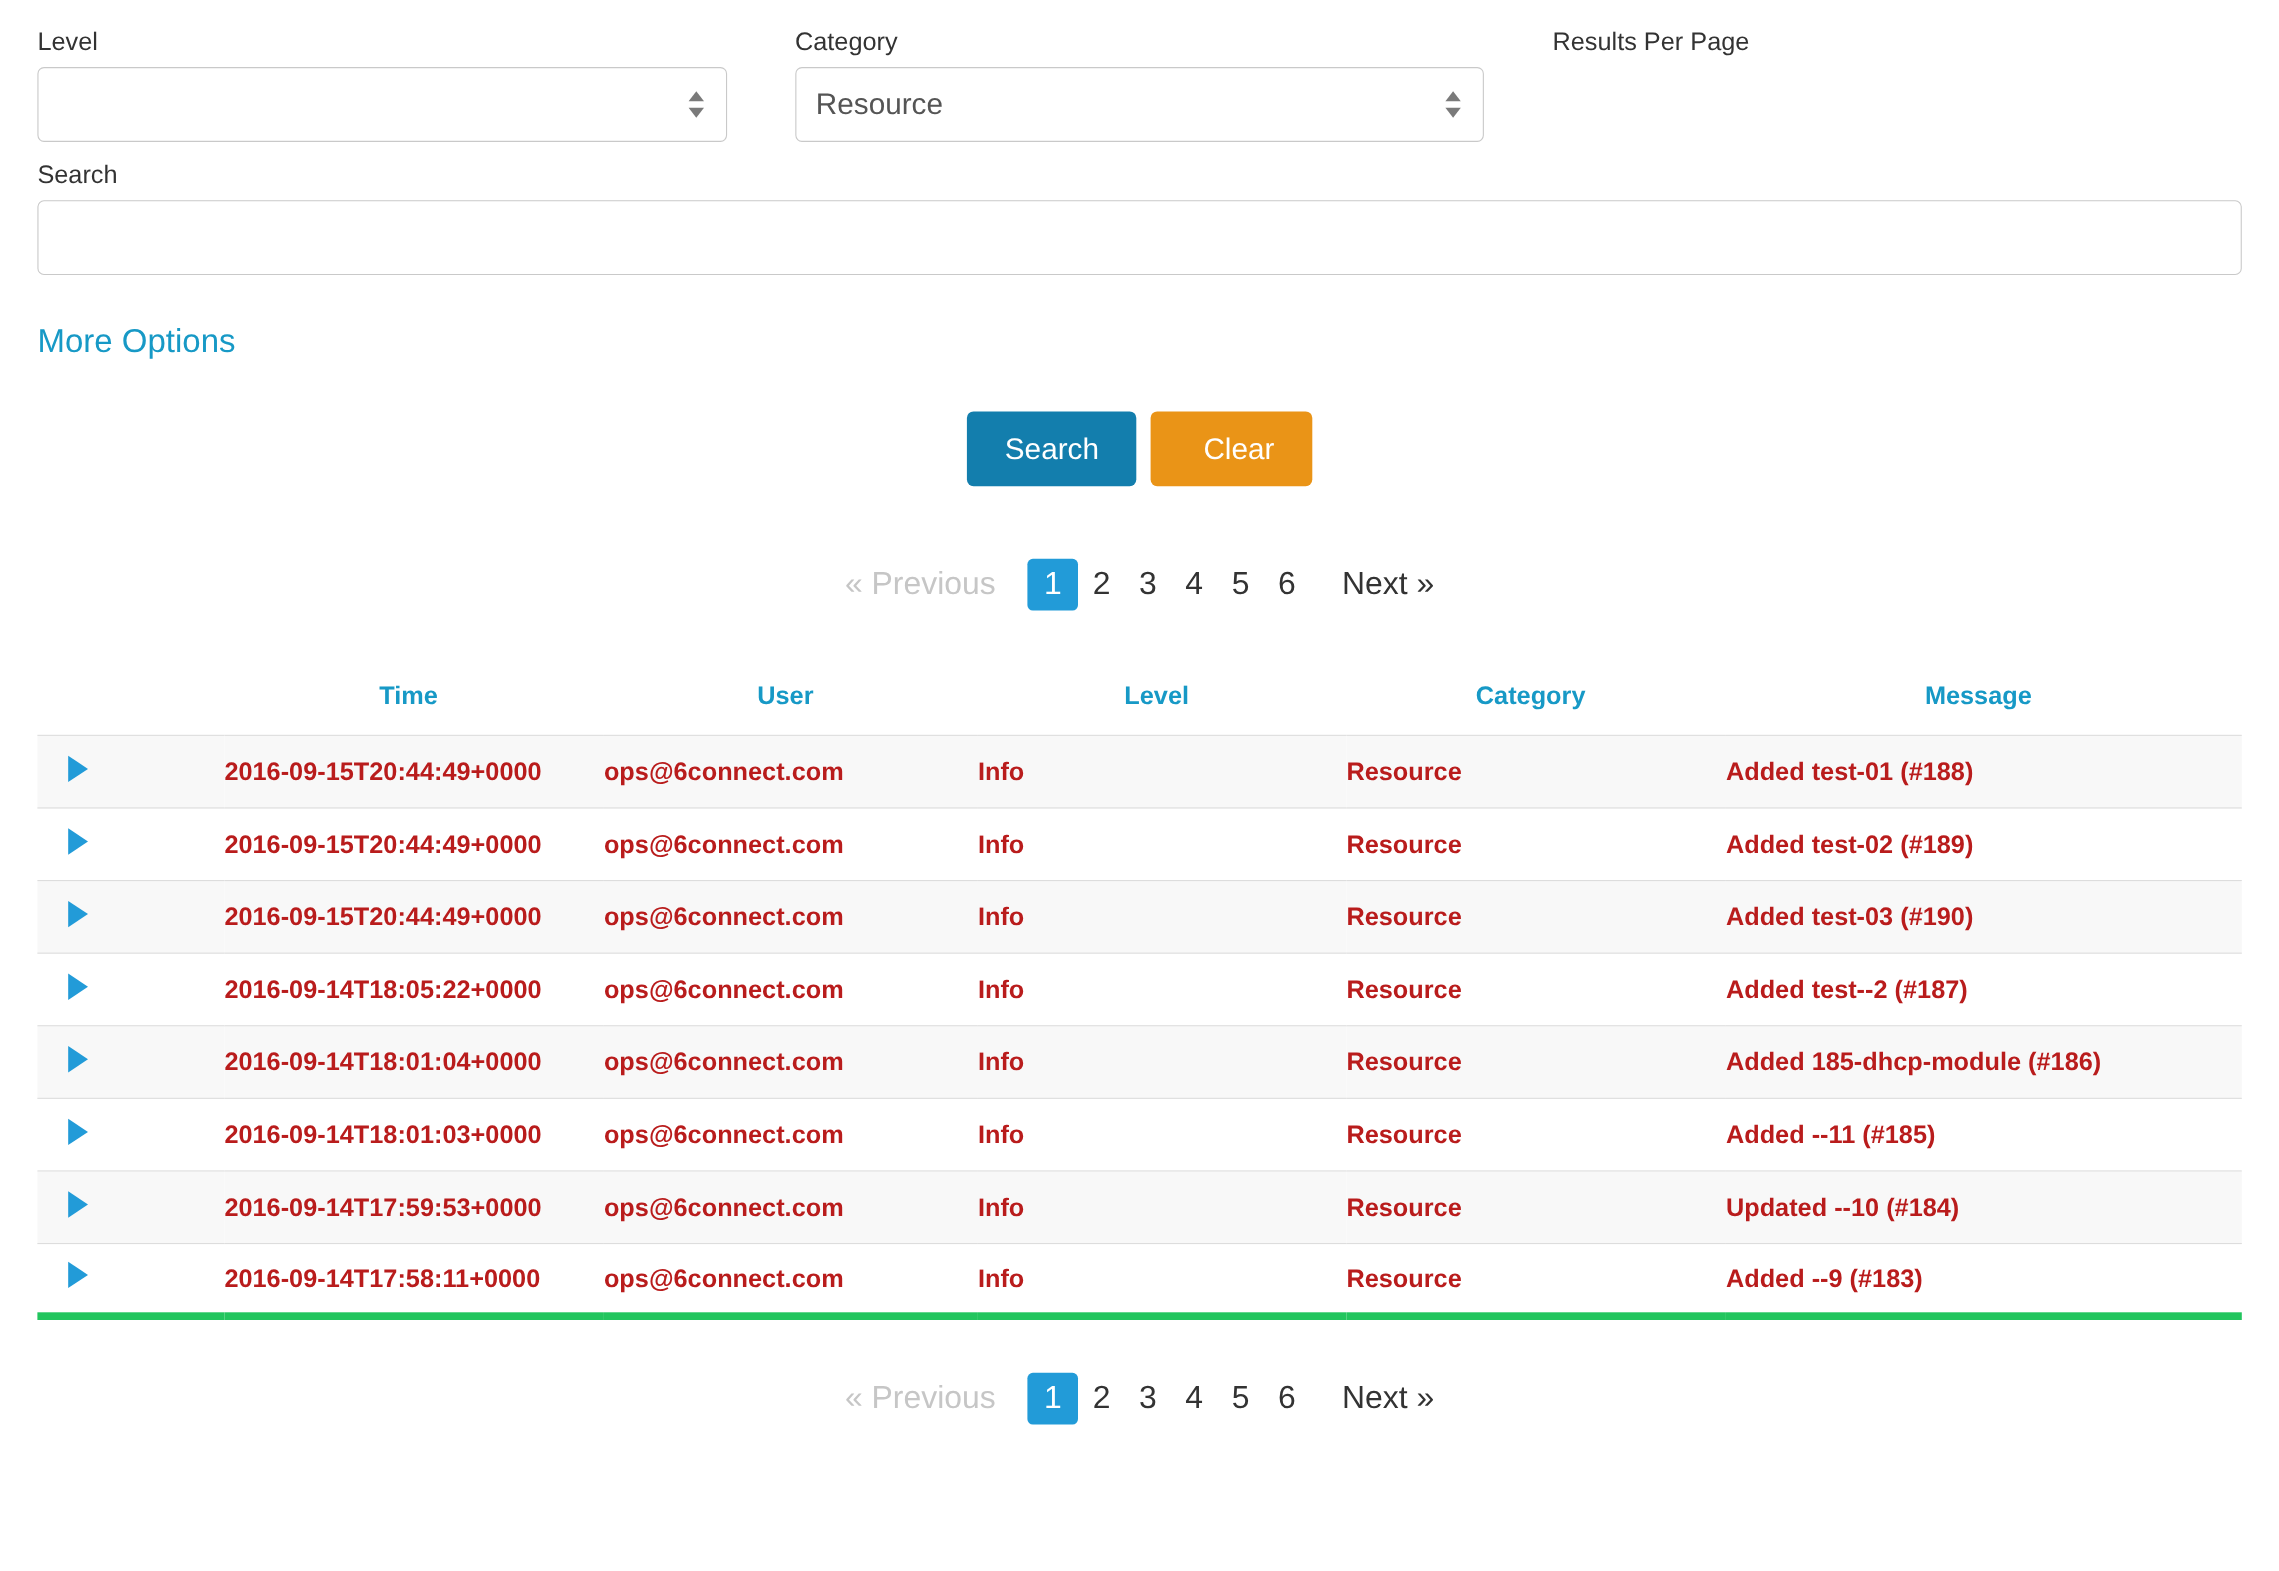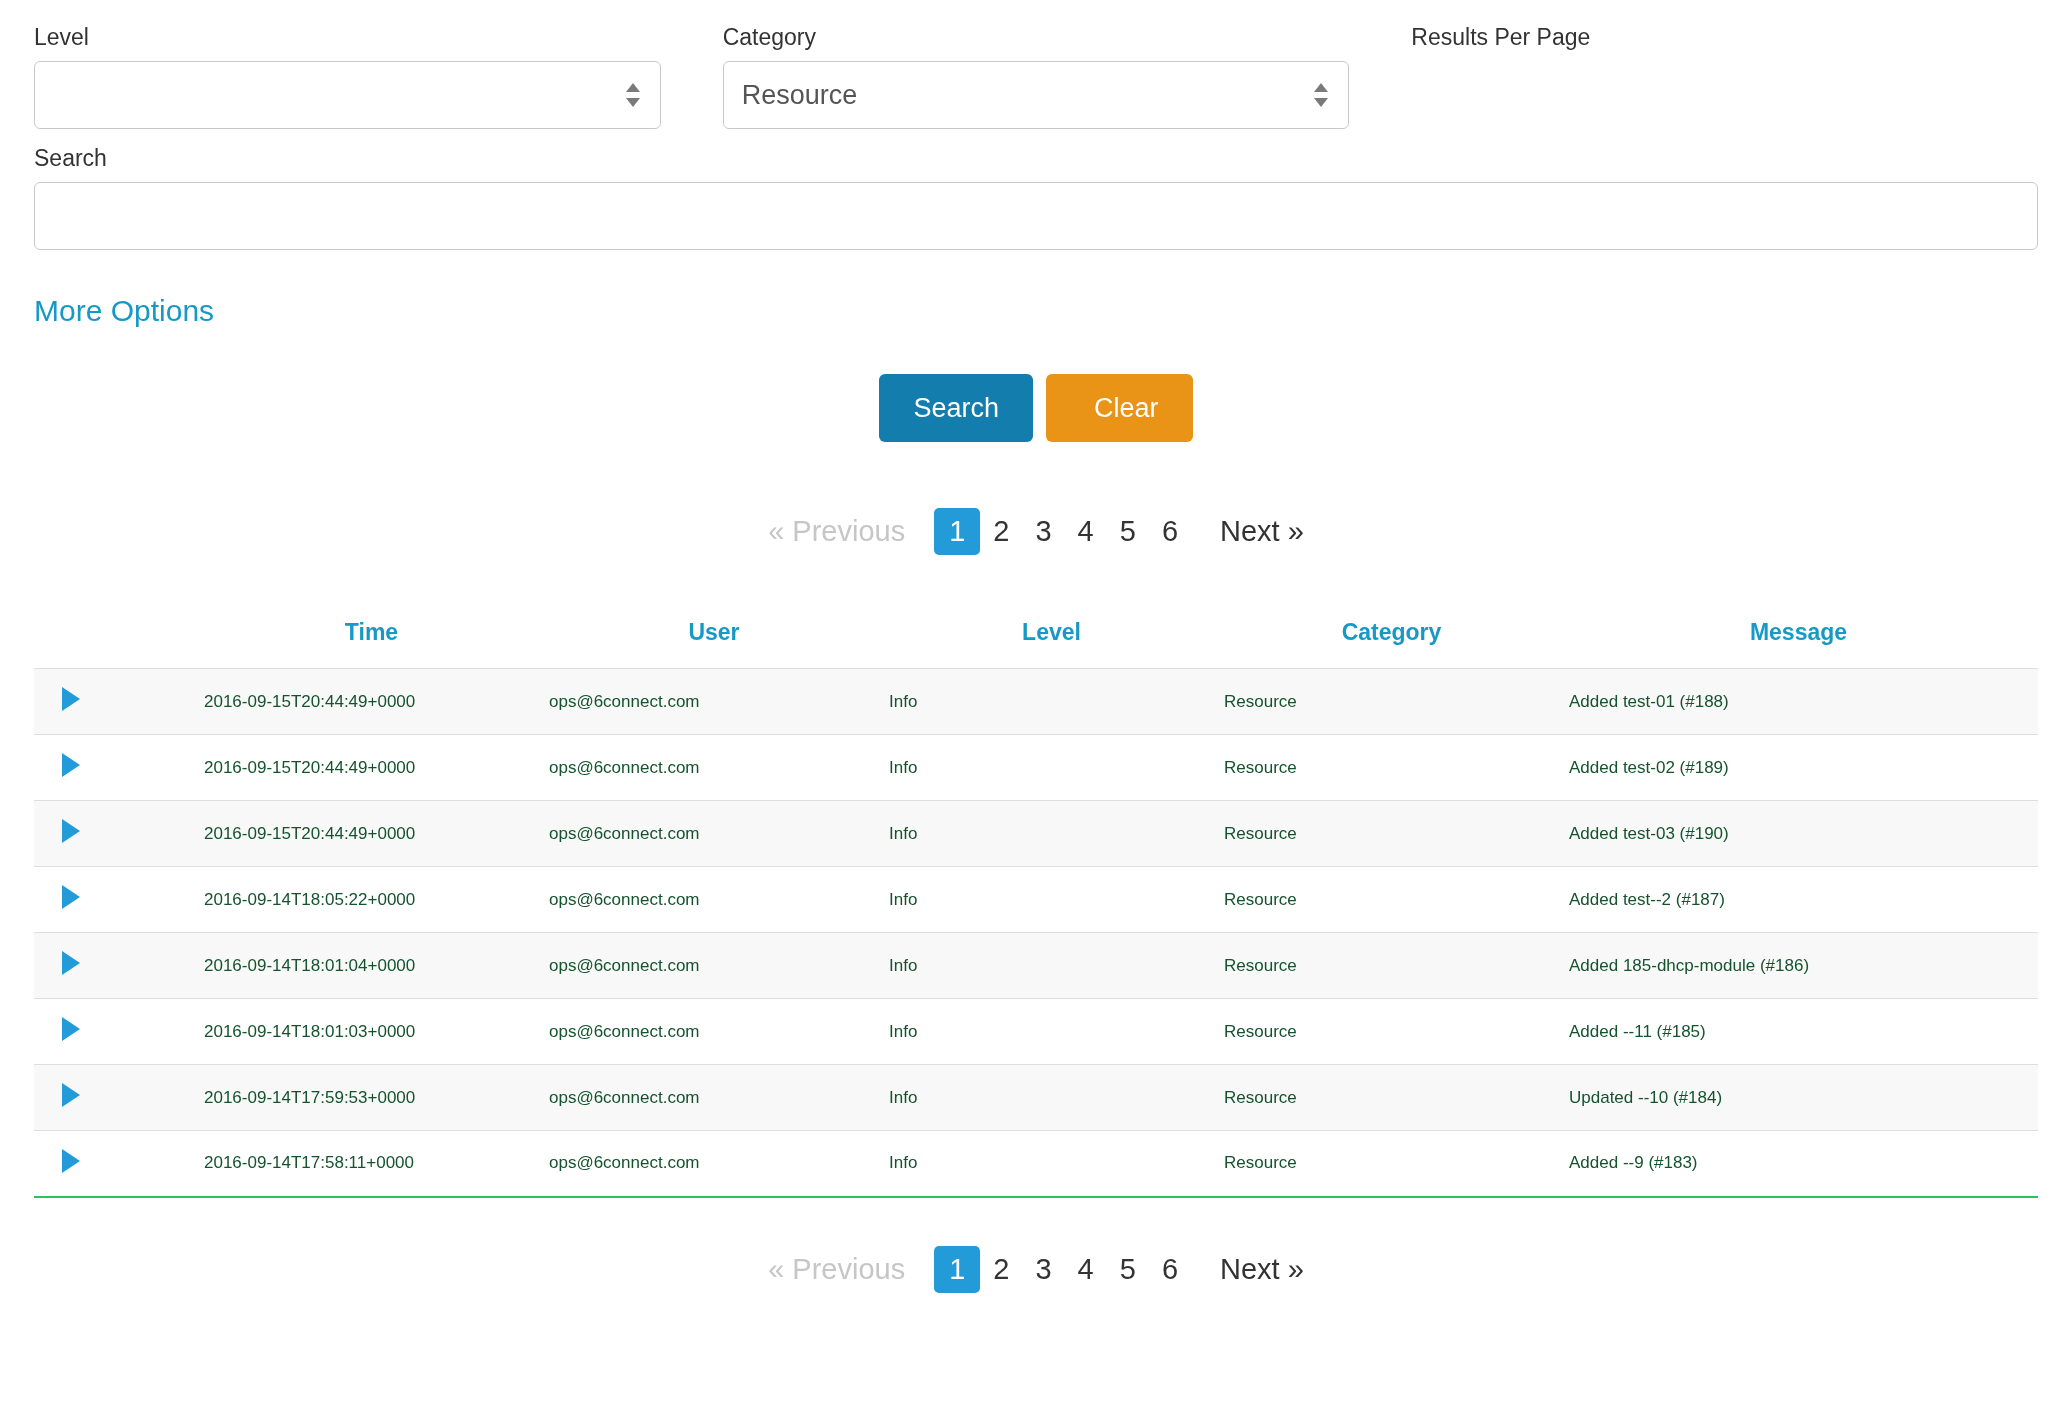--- a/index.html
+++ b/index.html
@@ -101,28 +101,29 @@
   }
   .log-table th {
     text-align: center;
     color: var(--accent, #1799c6);
     font-size: 23px;
     font-weight: bold;
     padding: 16px 10px 22px 0;
     cursor: pointer;
   }
   .log-table td {
-    font-size: 17px;
-    color: #14532d;
+    font-size: 23px;
+    color: #b91c1c;
     padding: 0 10px 0 0;
     height: 66px;
     vertical-align: middle;
+    font-weight: bold;
   }
   .log-table tbody tr { border-top: 1px solid #ddd; }
-  .log-table tbody tr:last-child { border-bottom: 2px solid #22c55e; }
+  .log-table tbody tr:last-child { border-bottom: 7px solid #22c55e; }
   .log-table tbody tr:nth-child(odd) { background: #f8f8f8; }
   .col-expand { width: 170px; }
   .col-time { width: 345px; }
   .col-user { width: 340px; }
   .col-level { width: 335px; }
   .col-category { width: 345px; }
   td.cell-expand { padding-left: 28px; }
   .expand-icon {
     display: inline-block;
     width: 0; height: 0;

